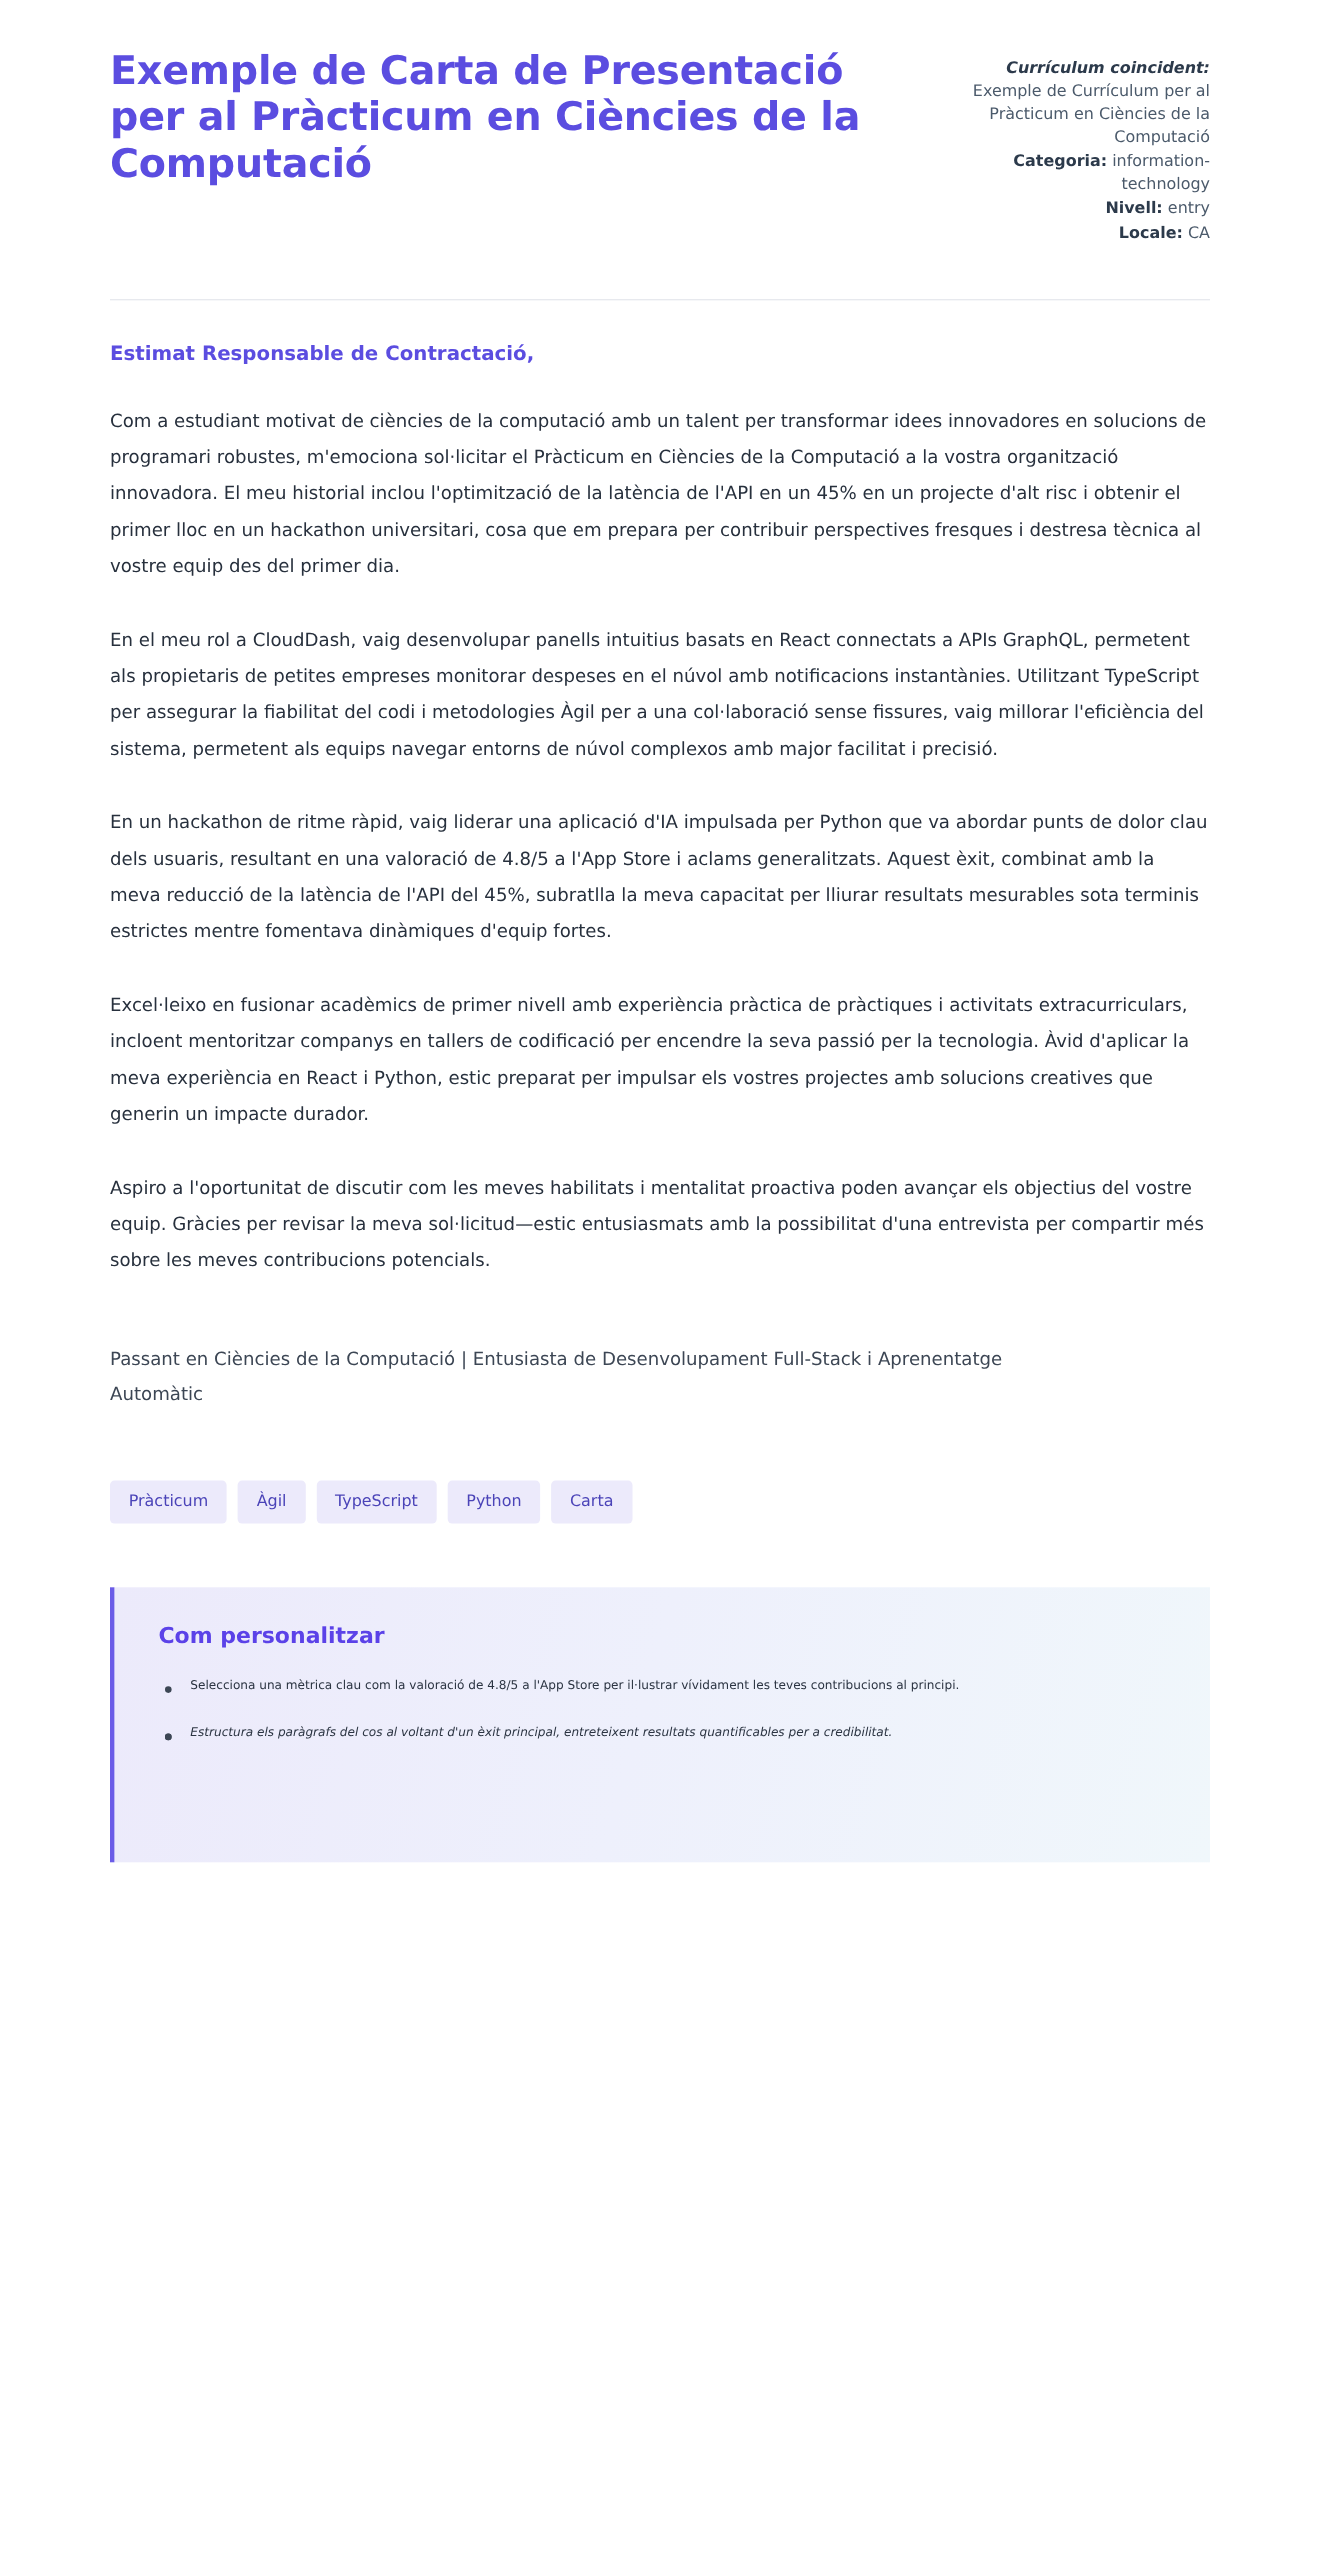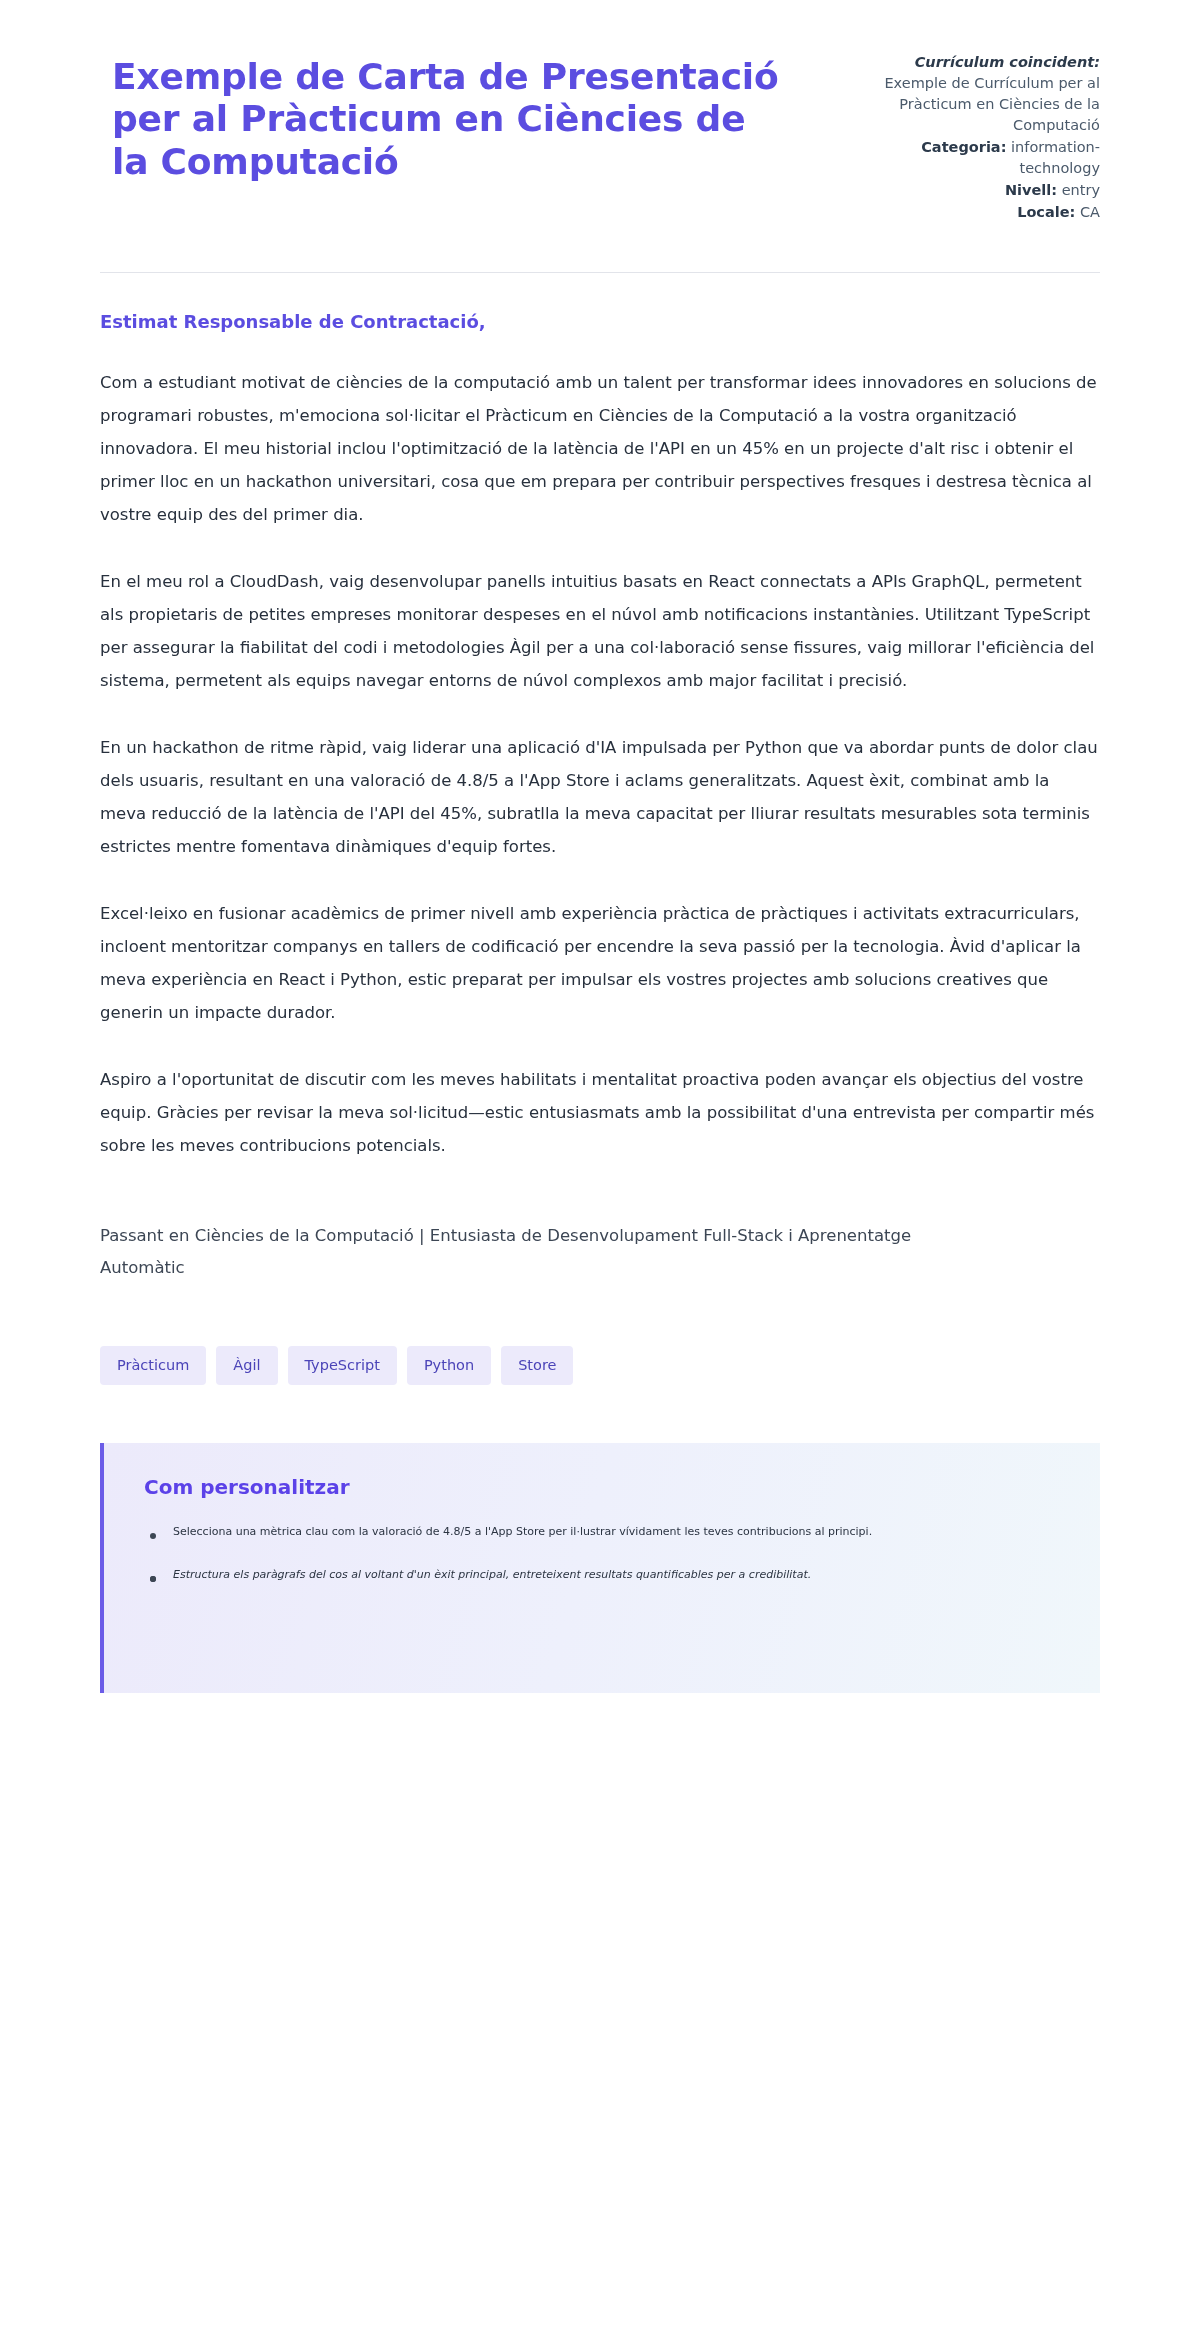--- a/index.html
+++ b/index.html
@@ -28,21 +28,21 @@
     align-items: flex-start;
     justify-content: space-between;
     gap: 40px;
     padding-top: 10px;
   }
   .header-left {
     flex: 1 1 auto;
     max-width: 700px;
   }
   .doc-title {
-    margin: 12px;
+    margin: 0;
     font-size: 36px;
     line-height: 1.18;
     font-weight: 700;
     color: #5b4de0;
     letter-spacing: -0.2px;
   }
   .doc-subtitle {
     margin: 8px 0 0 0;
     font-size: 20px;
     line-height: 1.32;
@@ -199,21 +199,21 @@
     <div class="signature">
       <p class="sig-role">Passant en Ciències de la Computació | Entusiasta de Desenvolupament Full-Stack i Aprenentatge Automàtic</p>
     </div>
   </div>
 
   <div class="tag-row">
     <span class="tag-chip">Pràcticum</span>
     <span class="tag-chip">Àgil</span>
     <span class="tag-chip">TypeScript</span>
     <span class="tag-chip">Python</span>
-    <span class="tag-chip">Store</span>
+    <span class="tag-chip">Carta</span>
   </div>
 
   <div class="tips-box">
     <h2 class="tips-title">Com personalitzar</h2>
     <ul class="tips-list">
       <li class="tips-item">
         <span class="tips-bullet"></span>
         <span>Selecciona una mètrica clau com la valoració de 4.8/5 a l'App Store per il·lustrar vívidament les teves contribucions al principi.</span>
       </li>
       <li class="tips-item">

